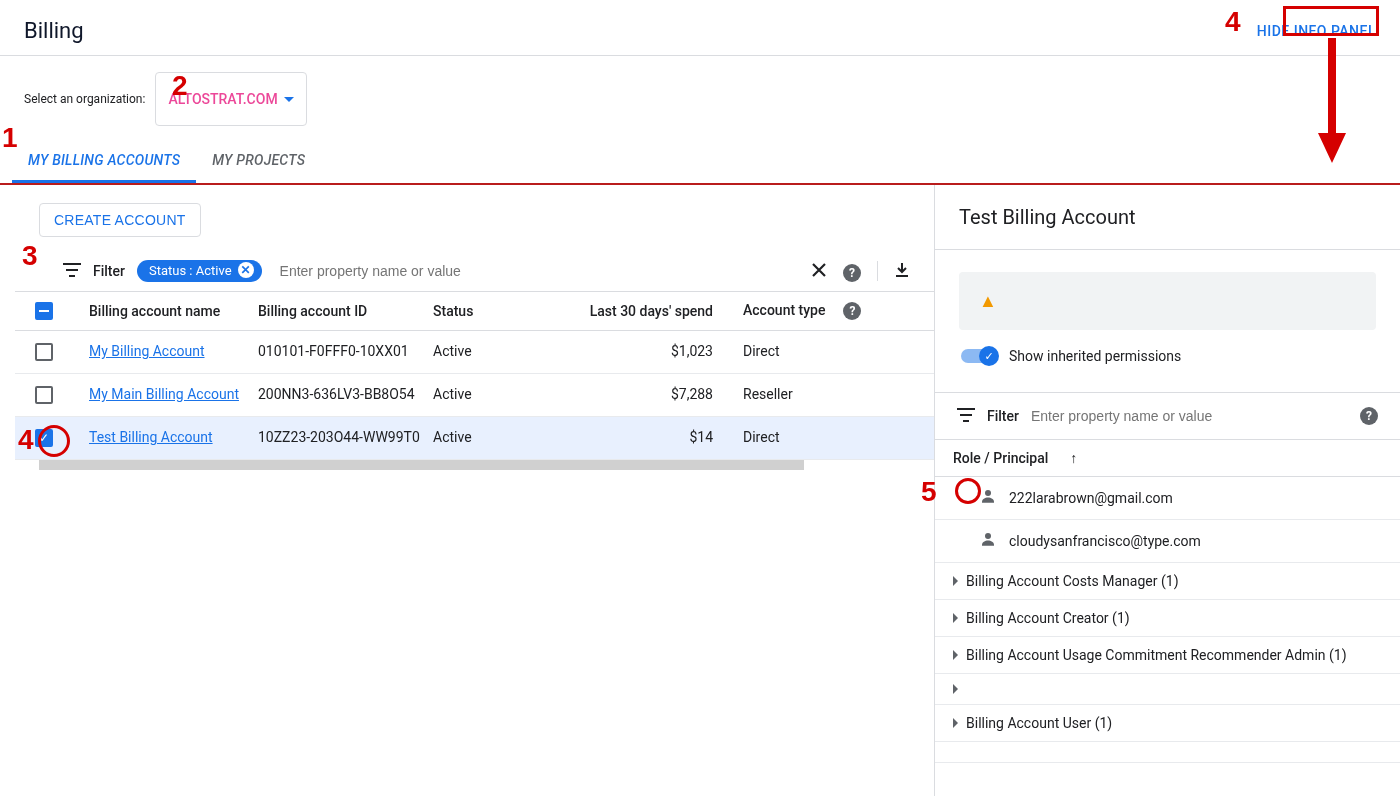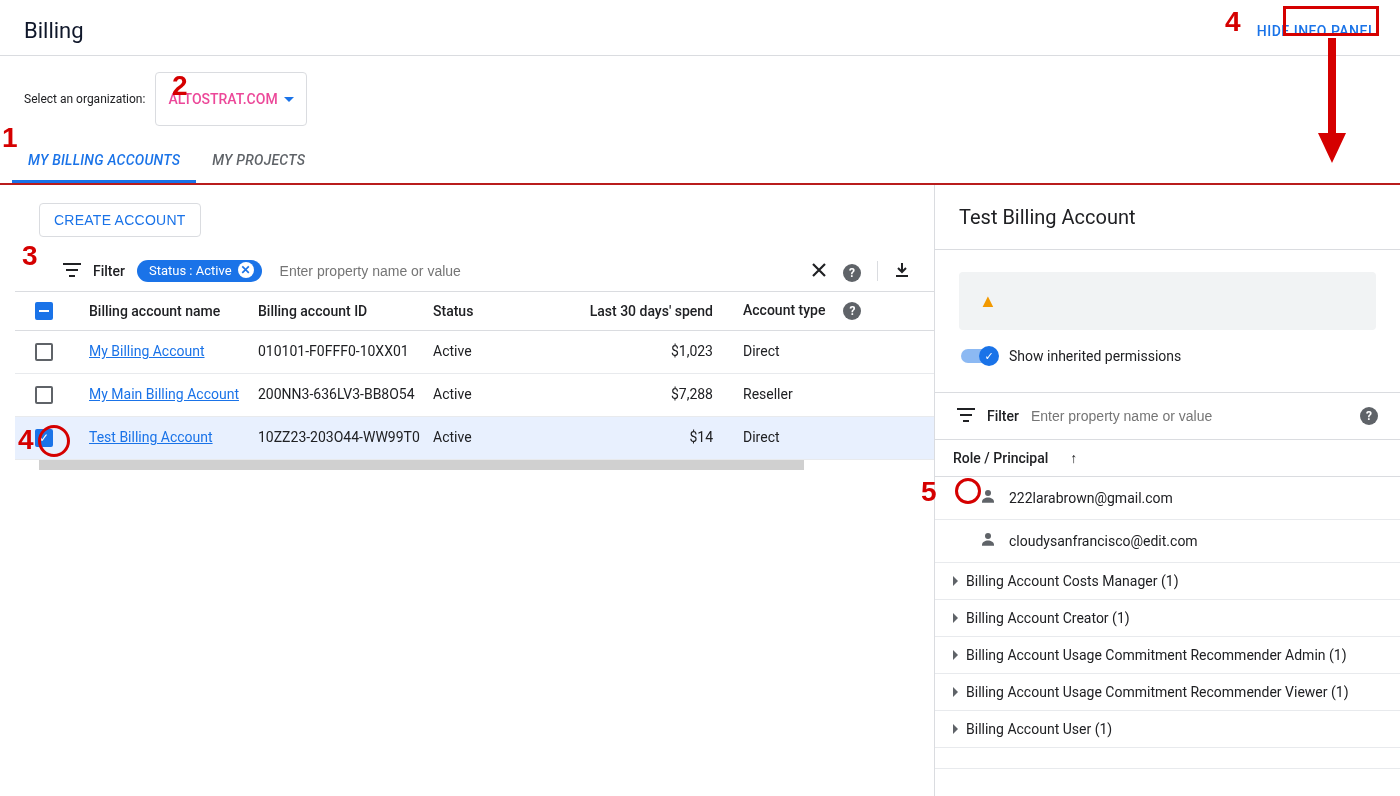--- a/index.html
+++ b/index.html
@@ -212,38 +212,37 @@
             <circle cx="12" cy="8" r="4"></circle>
             <path d="M4 20c0-4 4-6 8-6s8 2 8 6v1H4z"></path>
           </svg></span>
       <span>222larabrown@gmail.com</span>
     </div>
     <div class="principal-row">
       <span class="person-icon"><svg width="18" height="18" viewBox="0 0 24 24" fill="#5f6368">
             <circle cx="12" cy="8" r="4"></circle>
             <path d="M4 20c0-4 4-6 8-6s8 2 8 6v1H4z"></path>
           </svg></span>
-      <span>cloudysanfrancisco@edit.com</span>
+      <span>cloudysanfrancisco@type.com</span>
     </div>
 
     <div class="role-row">
       <span class="expand-arrow"></span>
       <span>Billing Account Costs Manager (1)</span>
     </div>
     <div class="role-row">
       <span class="expand-arrow"></span>
       <span>Billing Account Creator (1)</span>
     </div>
     <div class="role-row">
       <span class="expand-arrow"></span>
       <span>Billing Account Usage Commitment Recommender Admin (1)</span>
     </div>
     <div class="role-row">
       <span class="expand-arrow"></span>
-      <span>Billing Account Usage Commitment Recommender Viewer (1)</span>
     </div>
     <div class="role-row">
       <span class="expand-arrow"></span>
       <span>Billing Account User (1)</span>
     </div>
     <div class="role-row">
       
       
     </div>
   </div>

